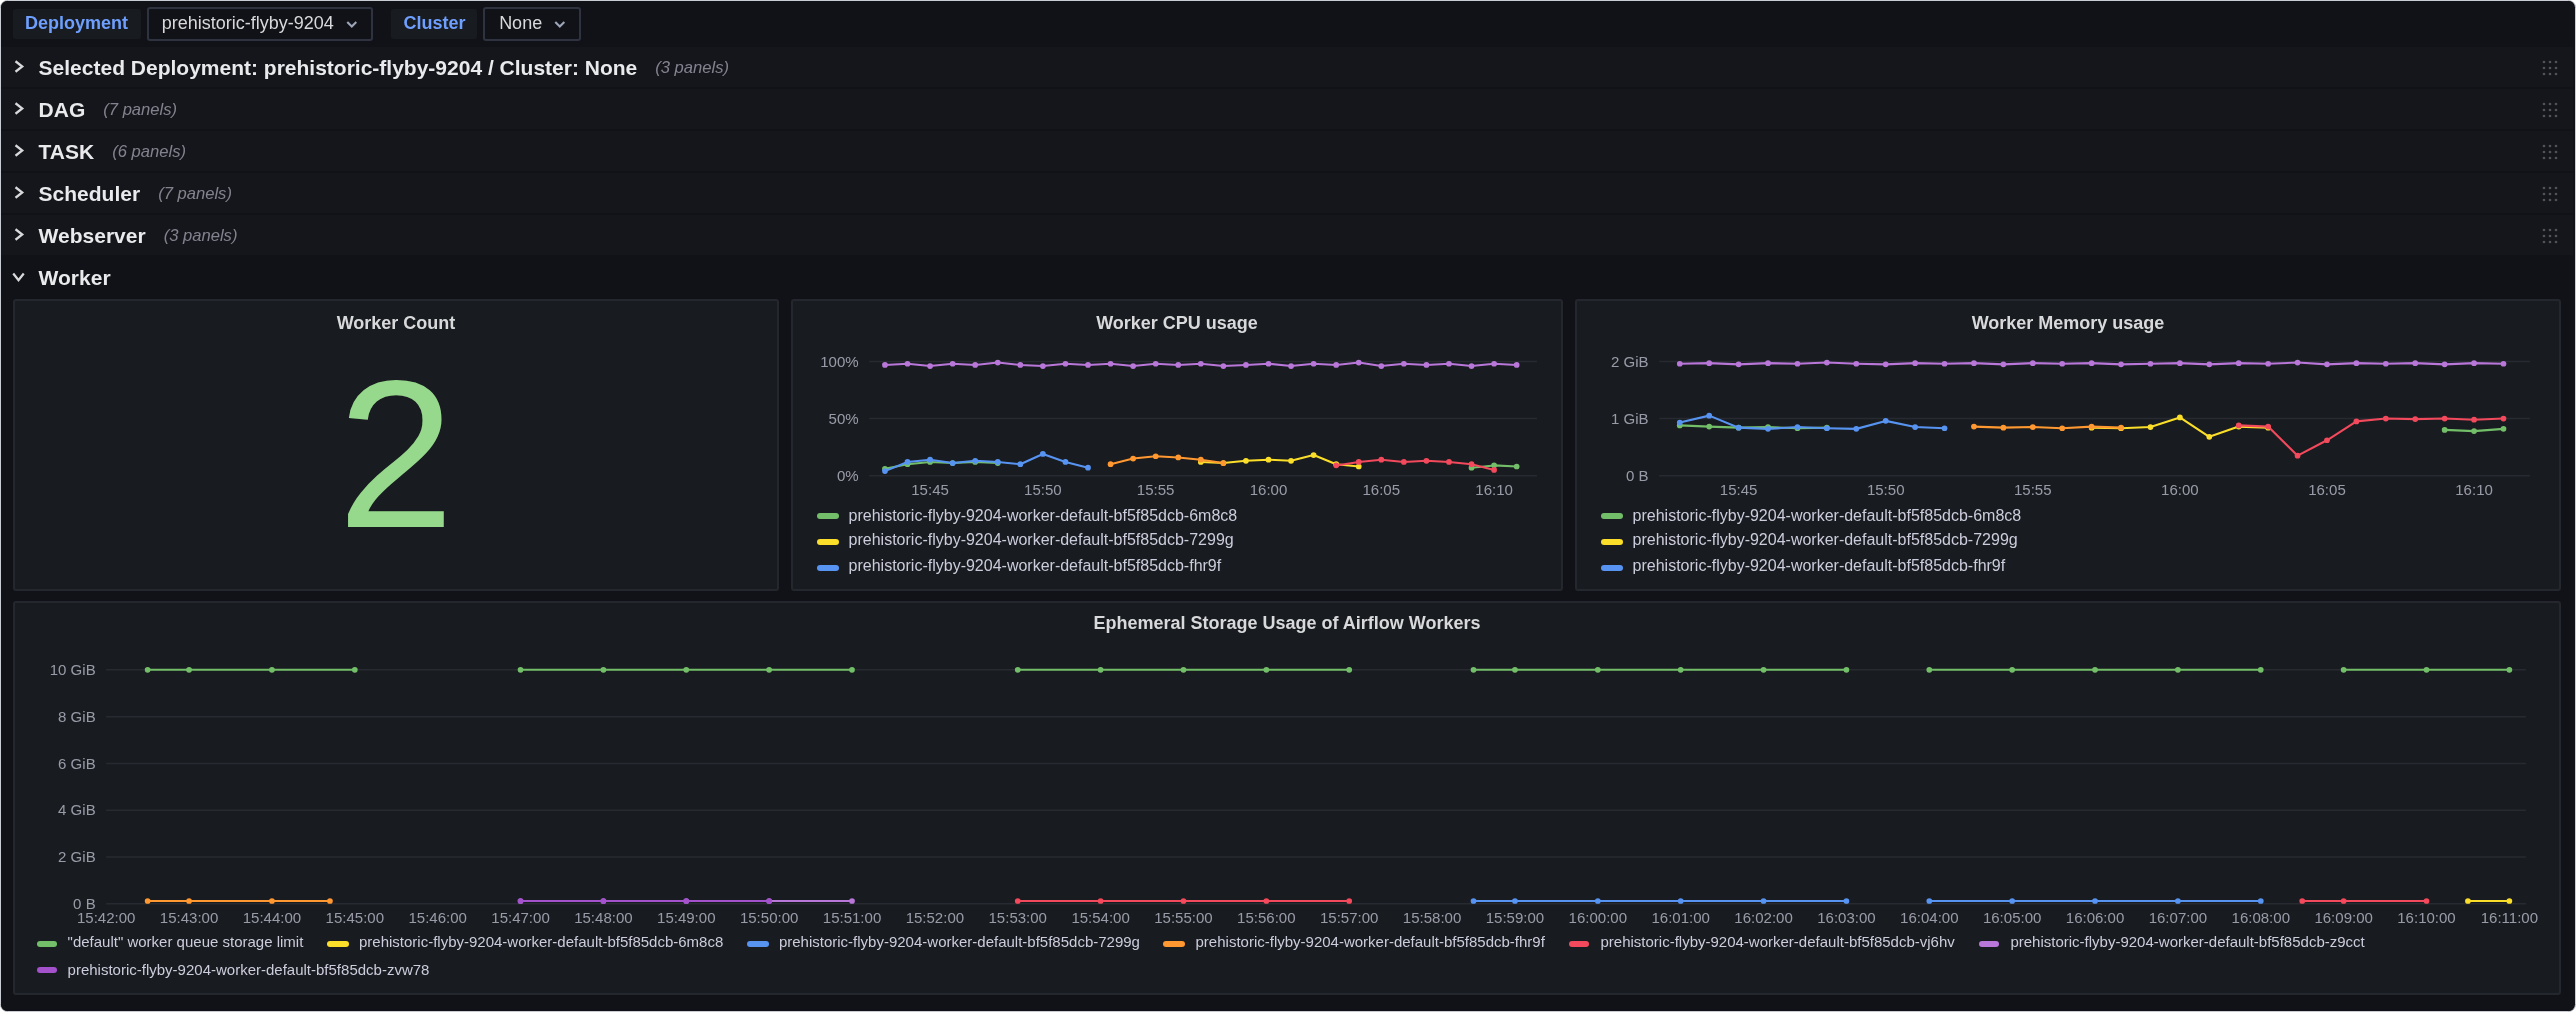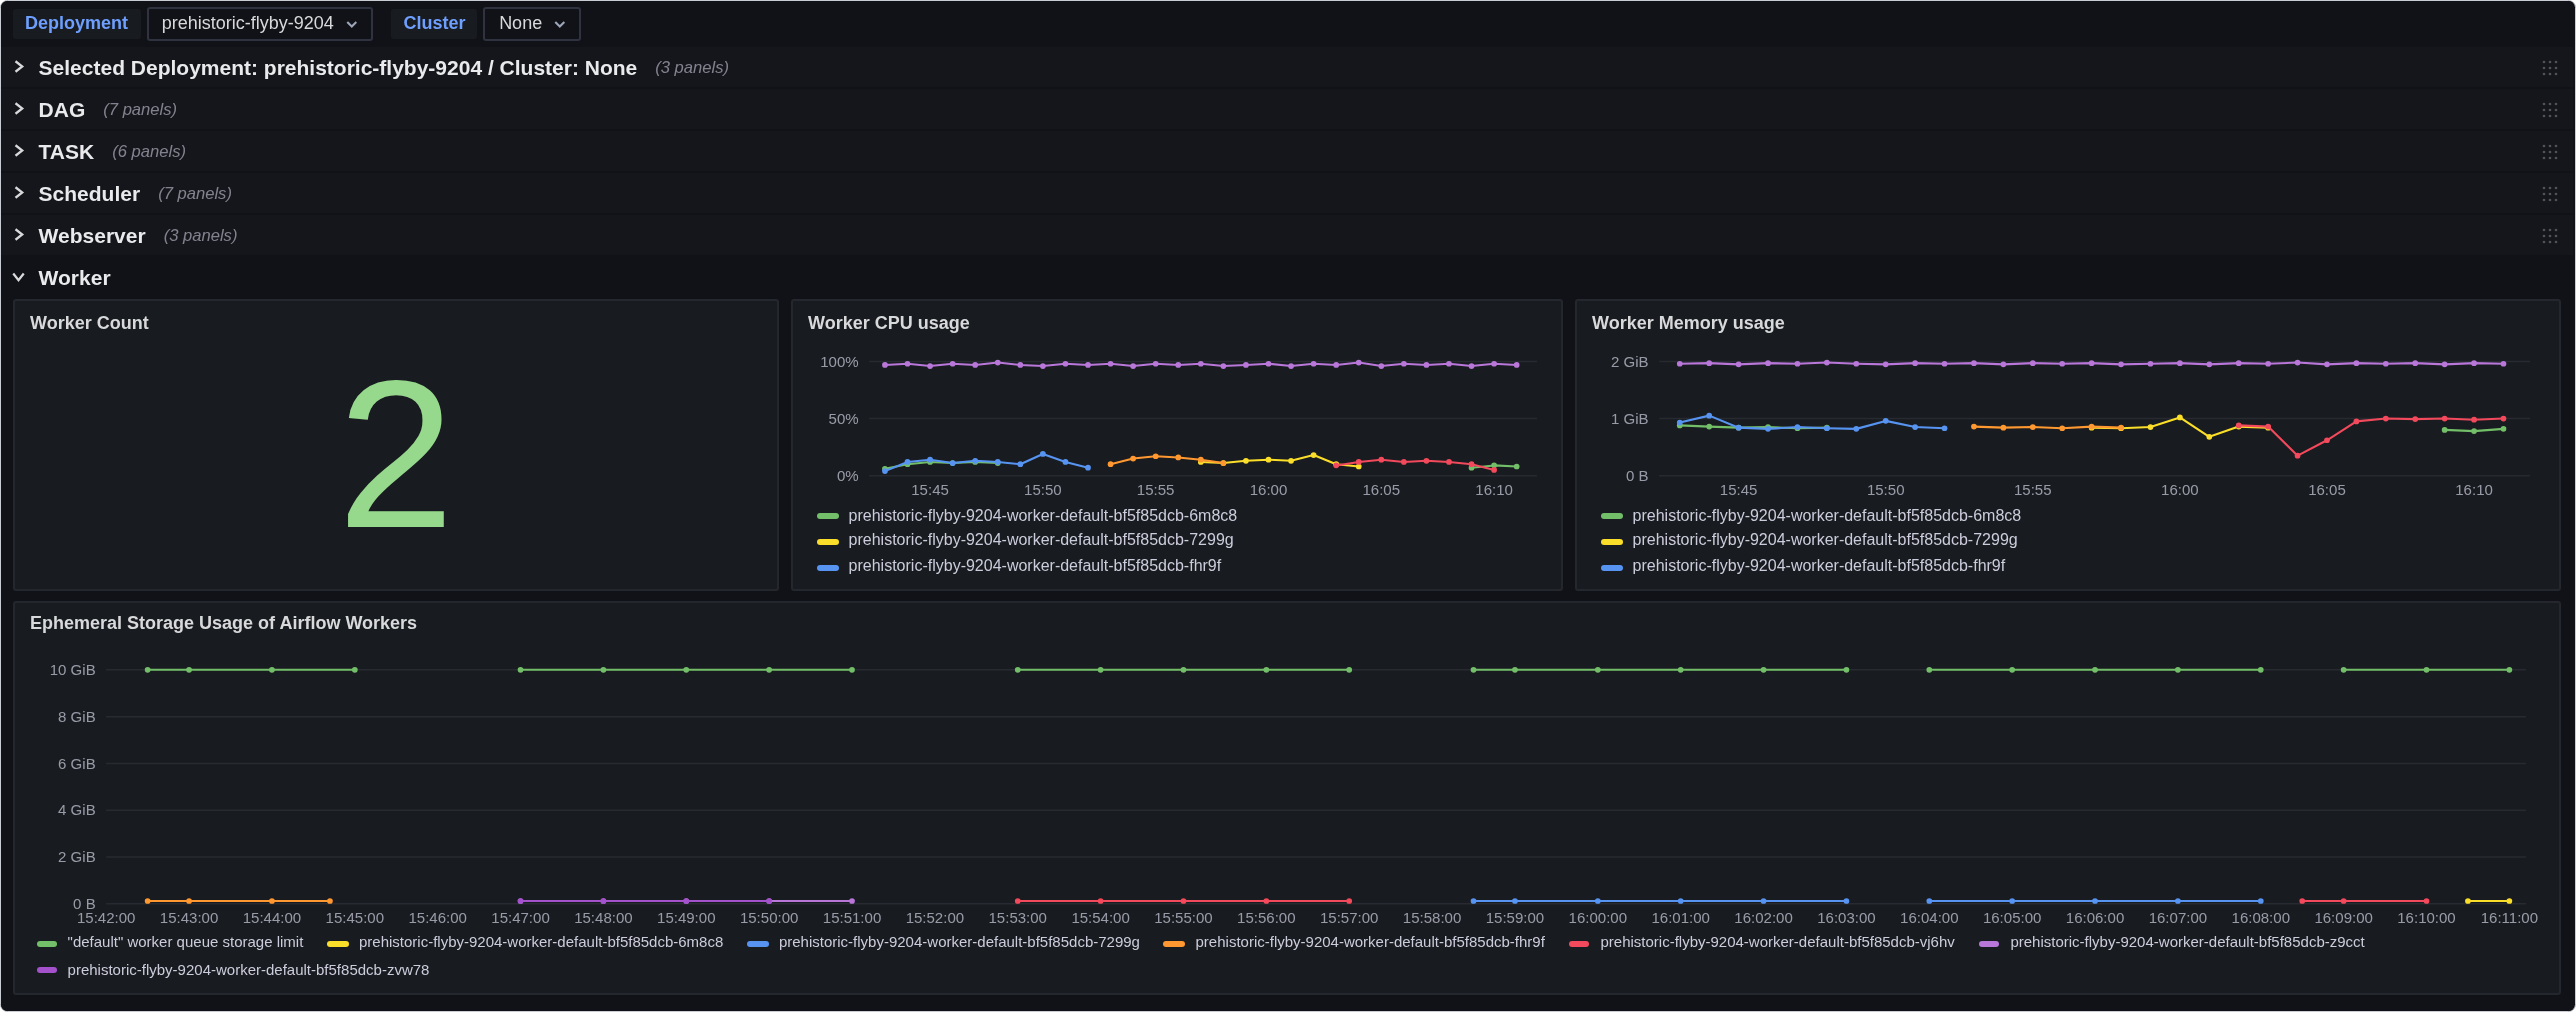--- a/index.html
+++ b/index.html
@@ -1,19 +1,20 @@
 <!DOCTYPE html>
 <html style="font-size:12px"><head>
 <meta charset="utf-8">
 <style>
   html,body { margin:0; padding:0; background:#ffffff; }
   #frame {
     width:2576px; height:1012px; box-sizing:border-box;
     border:1.5px solid #c9cdd3; border-radius:7.5px; overflow:hidden;
     background:#111217;
+    text-align:center;
   }
   #scale {
     width:1286px; height:505px;
     transform:scale(2); transform-origin:0 0;
     background:#111217;
     font-family:"Liberation Sans", sans-serif;
     color:#d8d9da;
   }
   
   .topbar { height:22.6px; box-sizing:border-box; padding:3px 6px; display:flex; align-items:center; gap:9px; }

